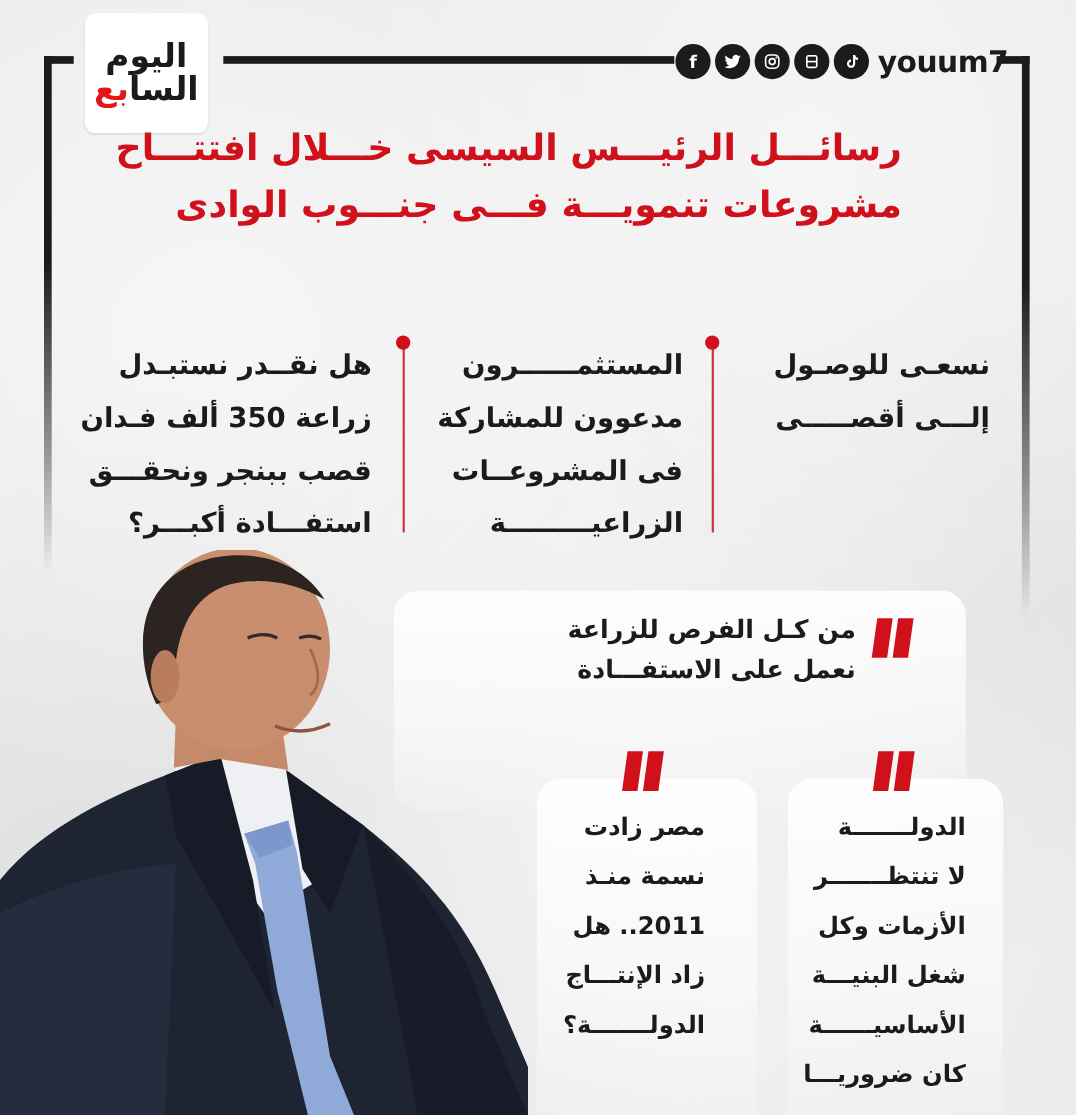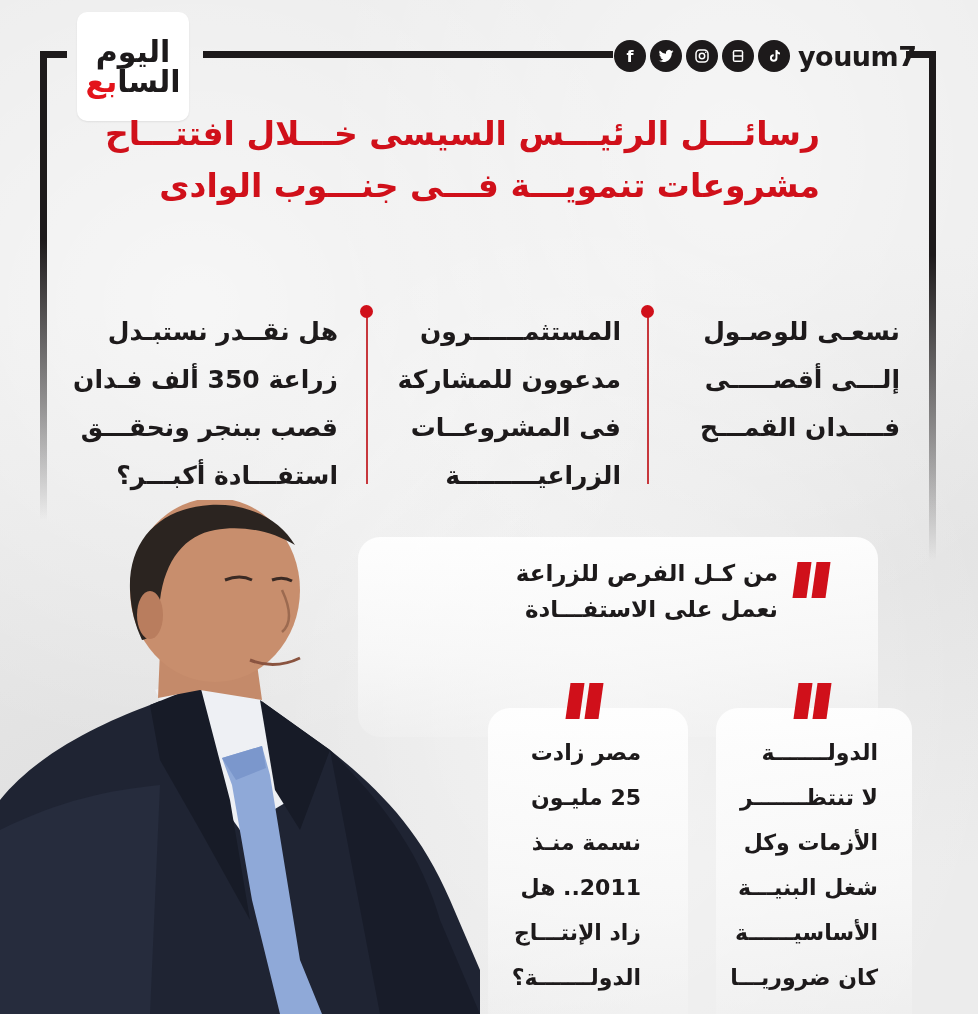--- a/index.html
+++ b/index.html
@@ -140,21 +140,20 @@
 </div>
 
 <div class="title">
   <div class="title-line red">رسائـــل الرئيـــس السيسى خـــلال افتتـــاح</div>
   <div class="title-line red">مشروعات تنمويـــة فـــى جنـــوب الوادى</div>
 </div>
 
 <div class="col col-1">
   <div class="col-line">نسعـى للوصـول</div>
   <div class="col-line">إلـــى أقصـــــى</div>
-  <div class="col-line">فــــدان القمـــح</div>
 </div>
 <div class="divider div-a"></div>
 <div class="divider-dot div-a-dot"></div>
 
 <div class="col col-2">
   <div class="col-line">المستثمــــــرون</div>
   <div class="col-line">مدعوون للمشاركة</div>
   <div class="col-line">فى المشروعــات</div>
   <div class="col-line">الزراعيـــــــــة</div>
 </div>
@@ -225,18 +224,17 @@
   <div>الدولـــــــة</div>
   <div>لا تنتظـــــــر</div>
   <div>الأزمات وكل</div>
   <div>شغل البنيـــة</div>
   <div>الأساسيــــــة</div>
   <div>كان ضروريـــا</div>
 </div>
 
 <div class="quote-text qt-left">
   <div>مصر زادت</div>
-  <div>25 مليـون</div>
   <div>نسمة منـذ</div>
   <div>2011.. هل</div>
   <div>زاد الإنتـــاج</div>
   <div>الدولـــــــة؟</div>
 </div>
 
 </body></html>

